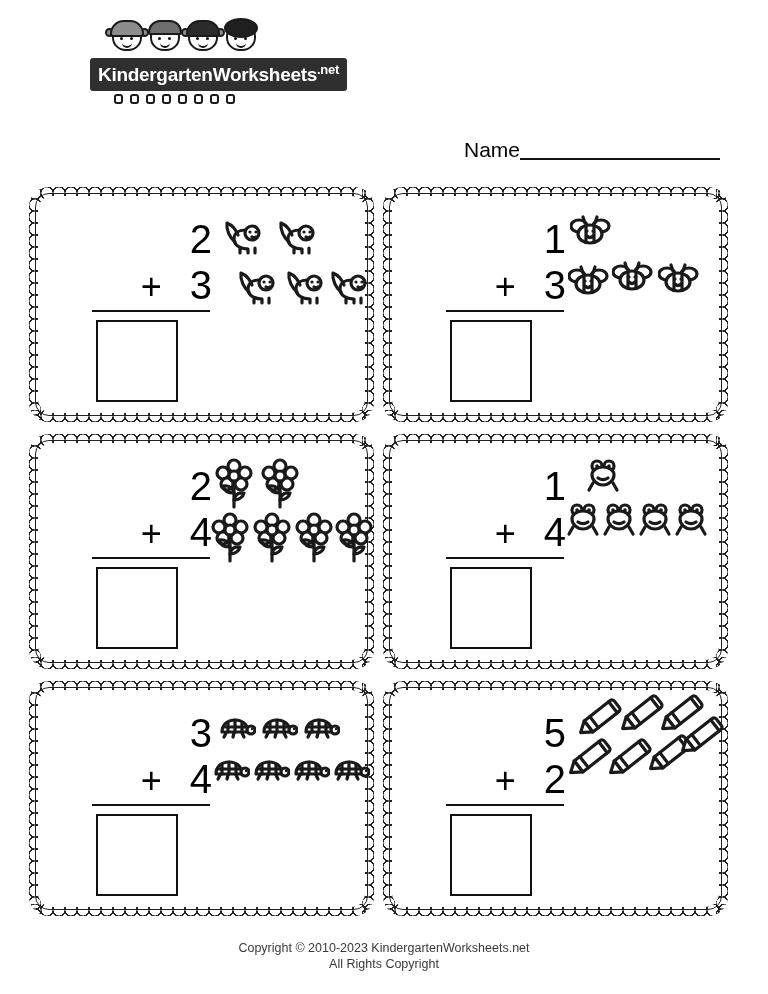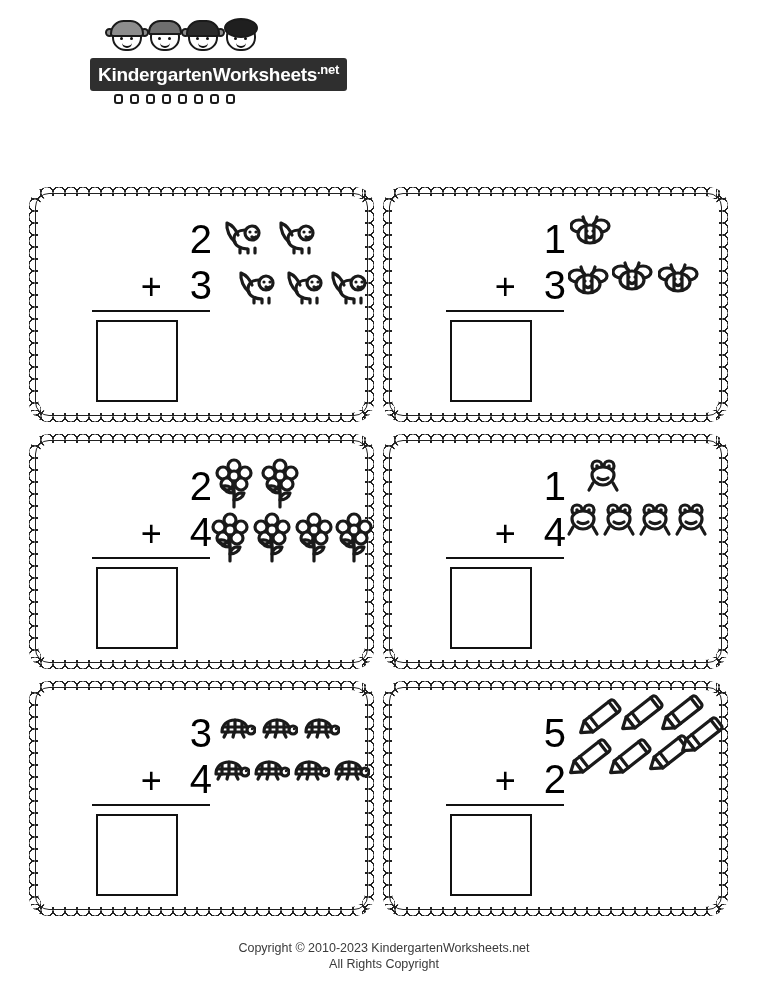--- a/index.html
+++ b/index.html
@@ -327,20 +327,23 @@
       <div class="foot" style="left:48px"></div>
       <div class="foot" style="left:64px"></div>
       <div class="foot" style="left:80px"></div>
       <div class="foot" style="left:96px"></div>
       <div class="foot" style="left:112px"></div>
     </div>
 
   </div>
 
 
+  <div class="name-line">
+    <span>Name</span><span class="blank"></span>
+  </div>
 </div>
 
 <div class="grid">
 
   <div class="card">
     <div class="scallop"></div>
     <div class="card-inner">
       <div class="sum">
         <div class="sum-row">
             <span>2</span>

